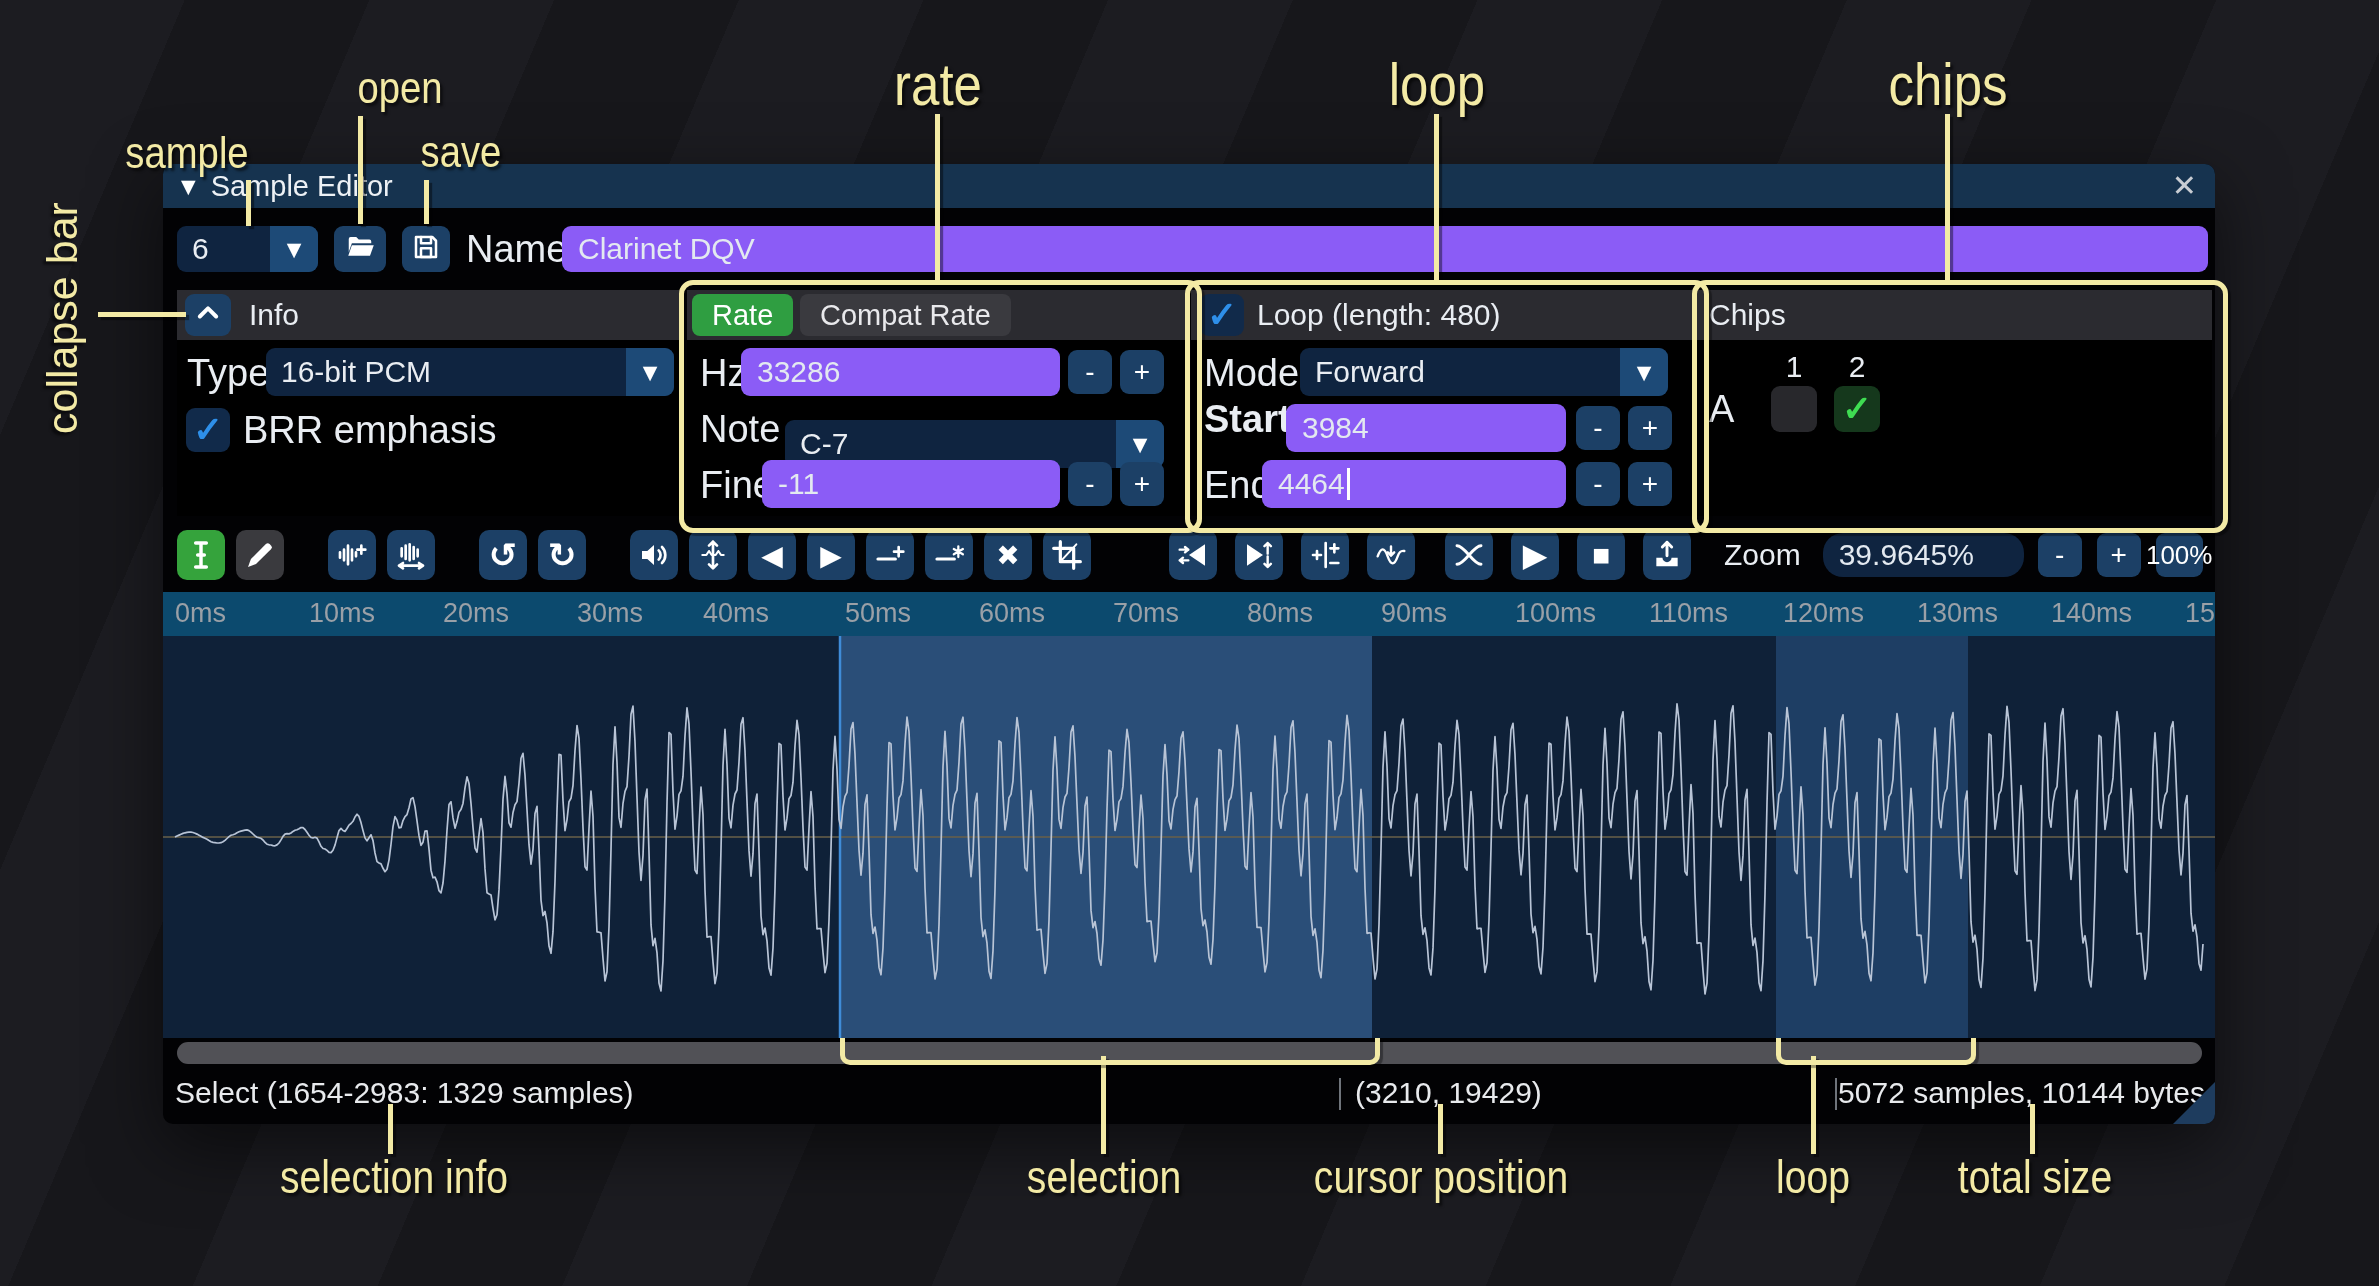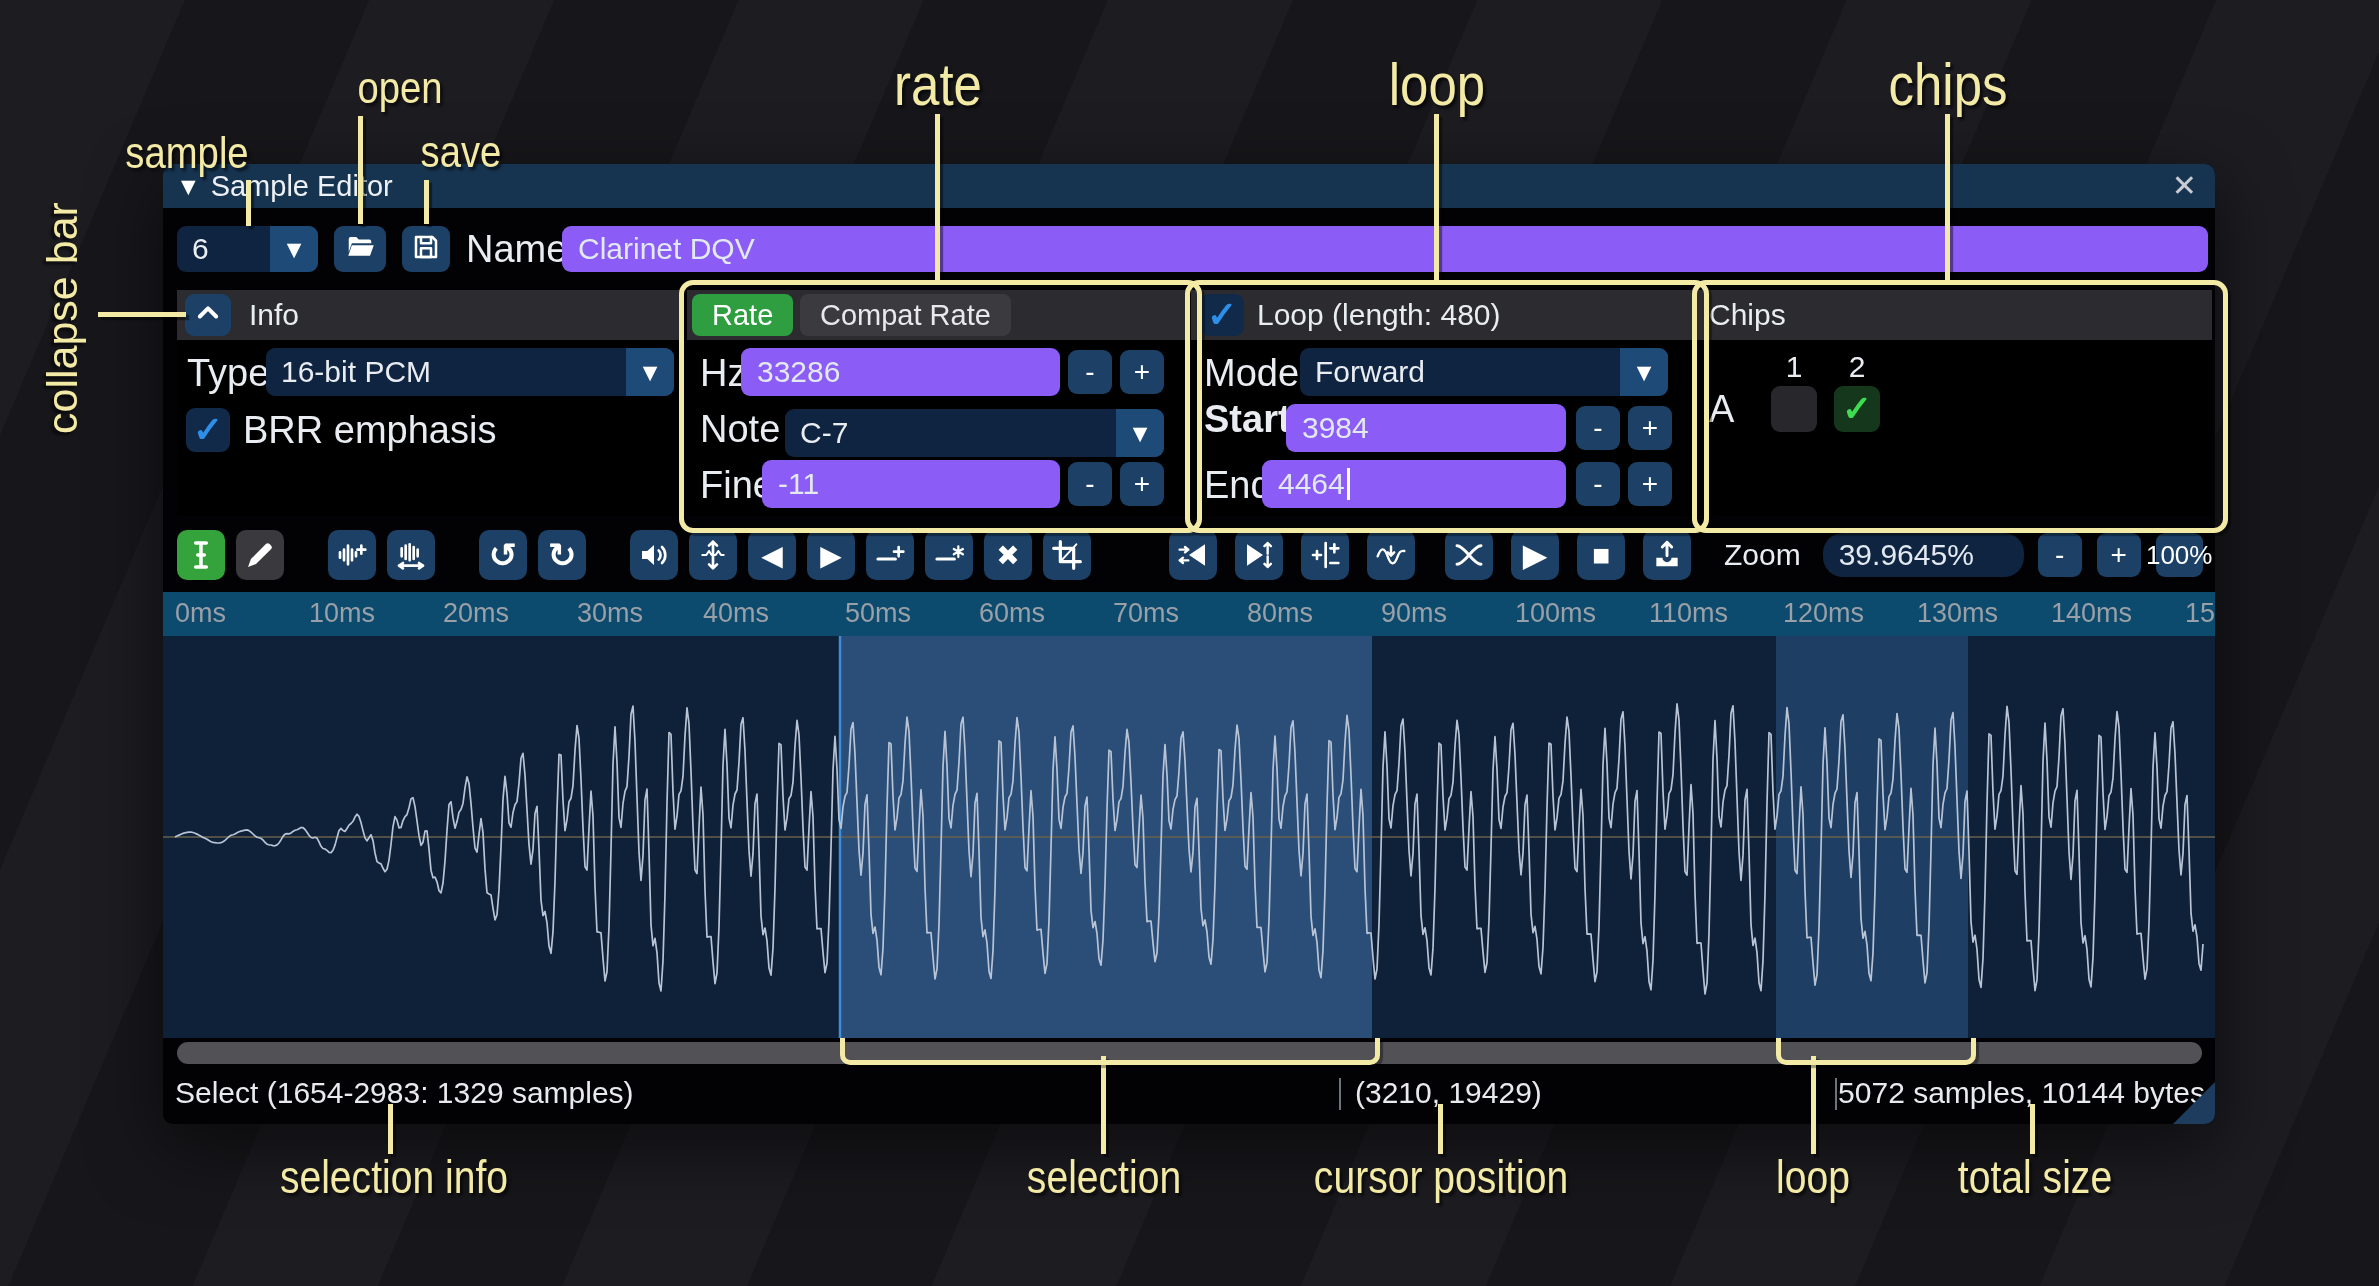--- a/index.html
+++ b/index.html
@@ -145,21 +145,21 @@
       <div class="tab graytab" style="left:113px;">Compat Rate</div>
 
       <div class="lbl" style="left:13px;top:59px;line-height:48px;">Hz</div>
       <div class="field" style="left:54px;top:58px;width:319px;height:48px;">
         <span>33286</span>
       </div>
       <div class="stepper" style="left:381px;top:60px;">-</div>
       <div class="stepper" style="left:433px;top:60px;">+</div>
 
       <div class="lbl" style="left:13px;top:115px;line-height:48px;">Note</div>
-      <div class="combo" style="left:98px;top:119px;width:379px;height:48px;">
+      <div class="combo" style="left:98px;top:130px;width:379px;height:48px;">
         <span class="cval">C-7</span>
         <span class="carrow">
             <span style="font-family:'DejaVu Sans',sans-serif;">▼</span>
           </span>
       </div>
 
       <div class="lbl" style="left:13px;top:171px;line-height:48px;">Fine</div>
       <div class="field" style="left:75px;top:170px;width:298px;height:48px;">
         <span>-11</span>
       </div>

